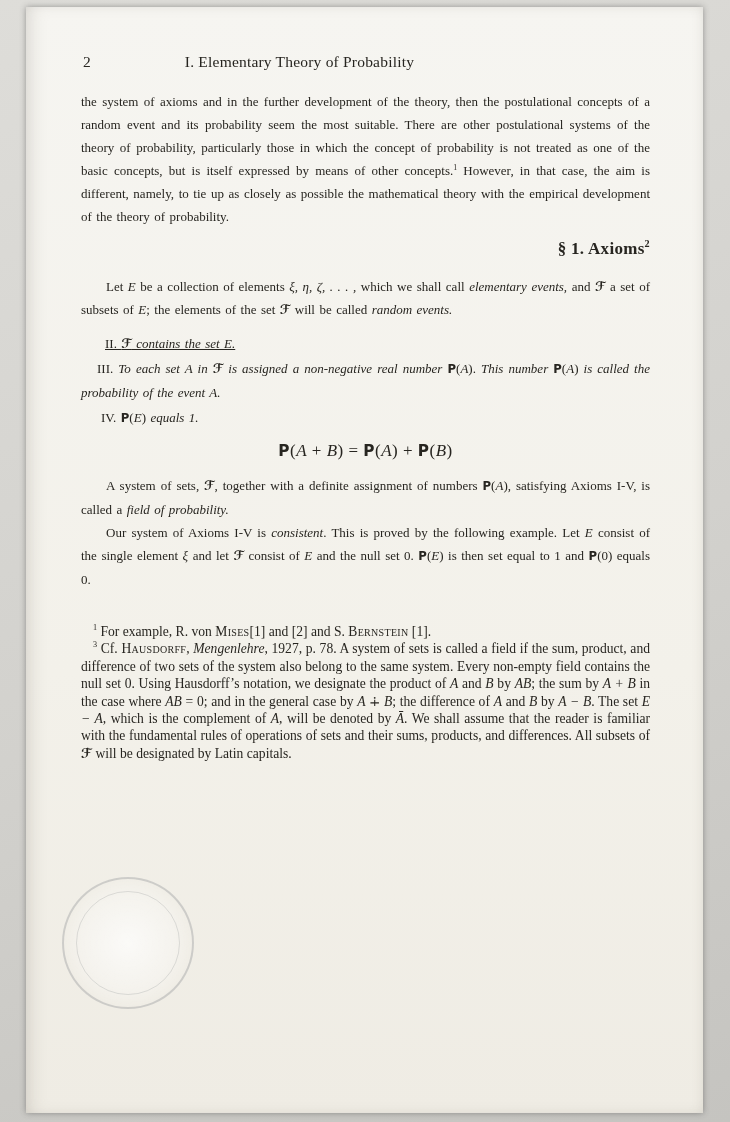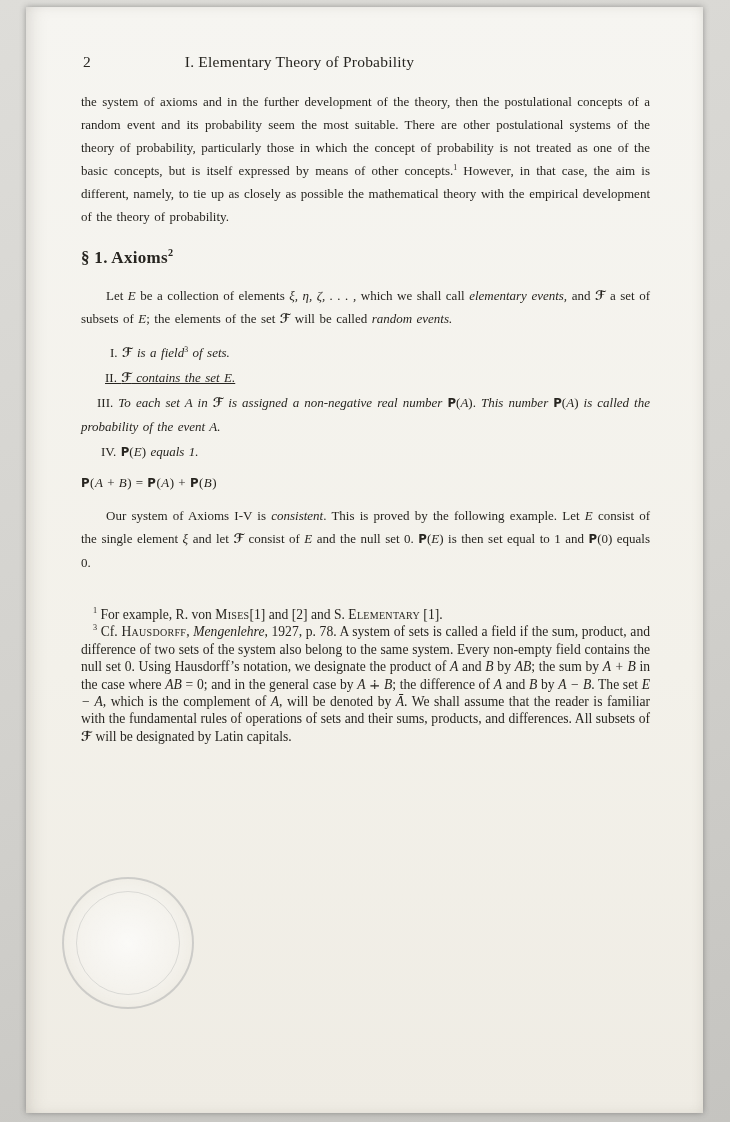--- a/index.html
+++ b/index.html
@@ -26,31 +26,31 @@
     color: #272520;
   }
   .header { position: relative; height: 22px; margin-bottom: 15px; font-size: 15.5px; }
   .pagenum { position: absolute; left: 2px; top: 0; }
   .runhead { position: absolute; left: 0; right: 16px; text-align: center; transform: translateX(-58px); letter-spacing: 0.2px; }
 
   .body-p { margin: 0; font-size: 13px; line-height: 23px; text-align: justify; word-spacing: 1.2px; }
   .noindent { text-indent: 0; }
   .indent { text-indent: 25px; }
 
-  .sec { margin: 20px 0 16px; text-align: left; font-size: 17px; font-weight: bold; letter-spacing: 0.3px; }
+  .sec { margin: 11px 0 16px; text-align: right; font-size: 17px; font-weight: bold; letter-spacing: 0.3px; }
 
   .axioms { margin-top: 11px; }
   .axiom { margin: 0 0 2px; }
   .ax1 { text-indent: 29px; }
   .ax2 { text-indent: 24px; text-decoration: underline; }
   .ax3 { text-indent: 16px; }
   .ax4 { text-indent: 20px; }
   .ax5 { text-indent: 28px; }
 
-  .equation { margin: 11px 0 13px; text-align: left; font-size: 13px; letter-spacing: 0.5px; }
+  .equation { margin: 11px 0 13px; text-align: center; font-size: 17px; letter-spacing: 0.5px; }
 
   .para-2 { margin-top: 0; }
   .para-3 { }
 
   .footnotes { margin-top: 32px; font-size: 13.6px; line-height: 17.4px; text-align: justify; }
   .fn { margin: 0; text-indent: 12px; }
 
   .it   { font-style: italic; }
   .frak { font-style: normal; font-weight: bold; font-family: "DejaVu Sans", "DejaVu Serif", serif; }
   .pfn  { font-family: "DejaVu Sans", "Liberation Sans", sans-serif; font-weight: bold; font-style: normal; font-size: 0.9em; }
@@ -80,33 +80,33 @@
       <span class="runhead">I. Elementary Theory of Probability</span>
     </div>
 
     <p class="body-p noindent"><span>the system of axioms and in the further development of the theory, then the postulational concepts of a random event and its probability seem the most suitable. There are other postulational systems of the theory of probability, particularly those in which the concept of probability is not treated as one of the basic concepts, but is itself expressed by means of other concepts.</span><sup>1</sup><span> However, in that case, the aim is different, namely, to tie up as closely as possible the mathematical theory with the empirical development of the theory of probability.</span></p>
 
     <h2 class="sec"><span>§ 1. Axioms</span><sup>2</sup></h2>
 
     <p class="body-p indent"><span>Let </span><span class="it">E</span><span> be a collection of elements </span><span class="it">ξ, η, ζ, . . . ,</span><span> which we shall call </span><span class="it">elementary events,</span><span> and </span><span class="frak">ℱ</span><span> a set of subsets of </span><span class="it">E</span><span>; the elements of the set </span><span class="frak">ℱ</span><span> will be called </span><span class="it">random events.</span></p>
 
     <div class="axioms">
-      <p class="body-p axiom ax1"><span>I. </span><span class="frak">ℱ</span><span class="it"> is a field</span><sup>3</sup><span class="it"> of sets.</span></p>
       <p class="body-p axiom ax2"><span>II. </span><span class="frak">ℱ</span><span class="it"> contains the set E.</span></p>
       <p class="body-p axiom ax3"><span>III. </span><span class="it">To each set A in </span><span class="frak">ℱ</span><span class="it"> is assigned a non-negative real number </span><span class="pfn">P</span><span>(</span><span class="it">A</span><span>). </span><span class="it">This number </span><span class="pfn">P</span><span>(</span><span class="it">A</span><span>) </span><span class="it">is called the probability of the event A.</span></p>
       <p class="body-p axiom ax4"><span>IV. </span><span class="pfn">P</span><span>(</span><span class="it">E</span><span>) </span><span class="it">equals 1.</span></p>
     </div>
 
     <div class="equation"><span class="pfn">P</span><span>(</span><span class="it">A</span><span> + </span><span class="it">B</span><span>) = </span><span class="pfn">P</span><span>(</span><span class="it">A</span><span>) + </span><span class="pfn">P</span><span>(</span><span class="it">B</span><span>)</span></div>
 
+    <p class="body-p indent para-2"><span>A system of sets, </span><span class="frak">ℱ</span><span>, together with a definite assignment of numbers </span><span class="pfn">P</span><span>(</span><span class="it">A</span><span>), satisfying Axioms I-V, is called a </span><span class="it">field of probability.</span></p>
 
     <p class="body-p indent para-3"><span>Our system of Axioms I-V is </span><span class="it">consistent</span><span>. This is proved by the following example. Let </span><span class="it">E</span><span> consist of the single element </span><span class="it">ξ</span><span> and let </span><span class="frak">ℱ</span><span> consist of </span><span class="it">E</span><span> and the null set 0. </span><span class="pfn">P</span><span>(</span><span class="it">E</span><span>) is then set equal to 1 and </span><span class="pfn">P</span><span>(0) equals 0.</span></p>
 
     <div class="footnotes">
-      <p class="fn"><sup>1</sup><span> For example, R. von </span><span class="sc">Mises</span><span>[1] and [2] and S. </span><span class="sc">Elementary</span><span> [1].</span></p>
+      <p class="fn"><sup>1</sup><span> For example, R. von </span><span class="sc">Mises</span><span>[1] and [2] and S. </span><span class="sc">Bernstein</span><span> [1].</span></p>
       <p class="fn"><sup>3</sup><span> Cf. </span><span class="sc">Hausdorff</span><span>, </span><span class="it">Mengenlehre</span><span>, 1927, p. 78. A system of sets is called a field if the sum, product, and difference of two sets of the system also belong to the same system. Every non-empty field contains the null set 0. Using Hausdorff’s notation, we designate the product of </span><span class="it">A</span><span> and </span><span class="it">B</span><span> by </span><span class="it">AB</span><span>; the sum by </span><span class="it">A + B</span><span> in the case where </span><span class="it">AB</span><span> = 0; and in the general case by </span><span class="it">A ∔ B</span><span>; the difference of </span><span class="it">A</span><span> and </span><span class="it">B</span><span> by </span><span class="it">A − B</span><span>. The set </span><span class="it">E − A</span><span>, which is the complement of </span><span class="it">A</span><span>, will be denoted by </span><span class="it">Ā</span><span>. We shall assume that the reader is familiar with the fundamental rules of operations of sets and their sums, products, and differences. All subsets of </span><span class="frak">ℱ</span><span> will be designated by Latin capitals.</span></p>
     </div>
 
     <div class="stamp">
       <div class="stamp-inner"></div>
     </div>
 
   </div>
 </div>
 

